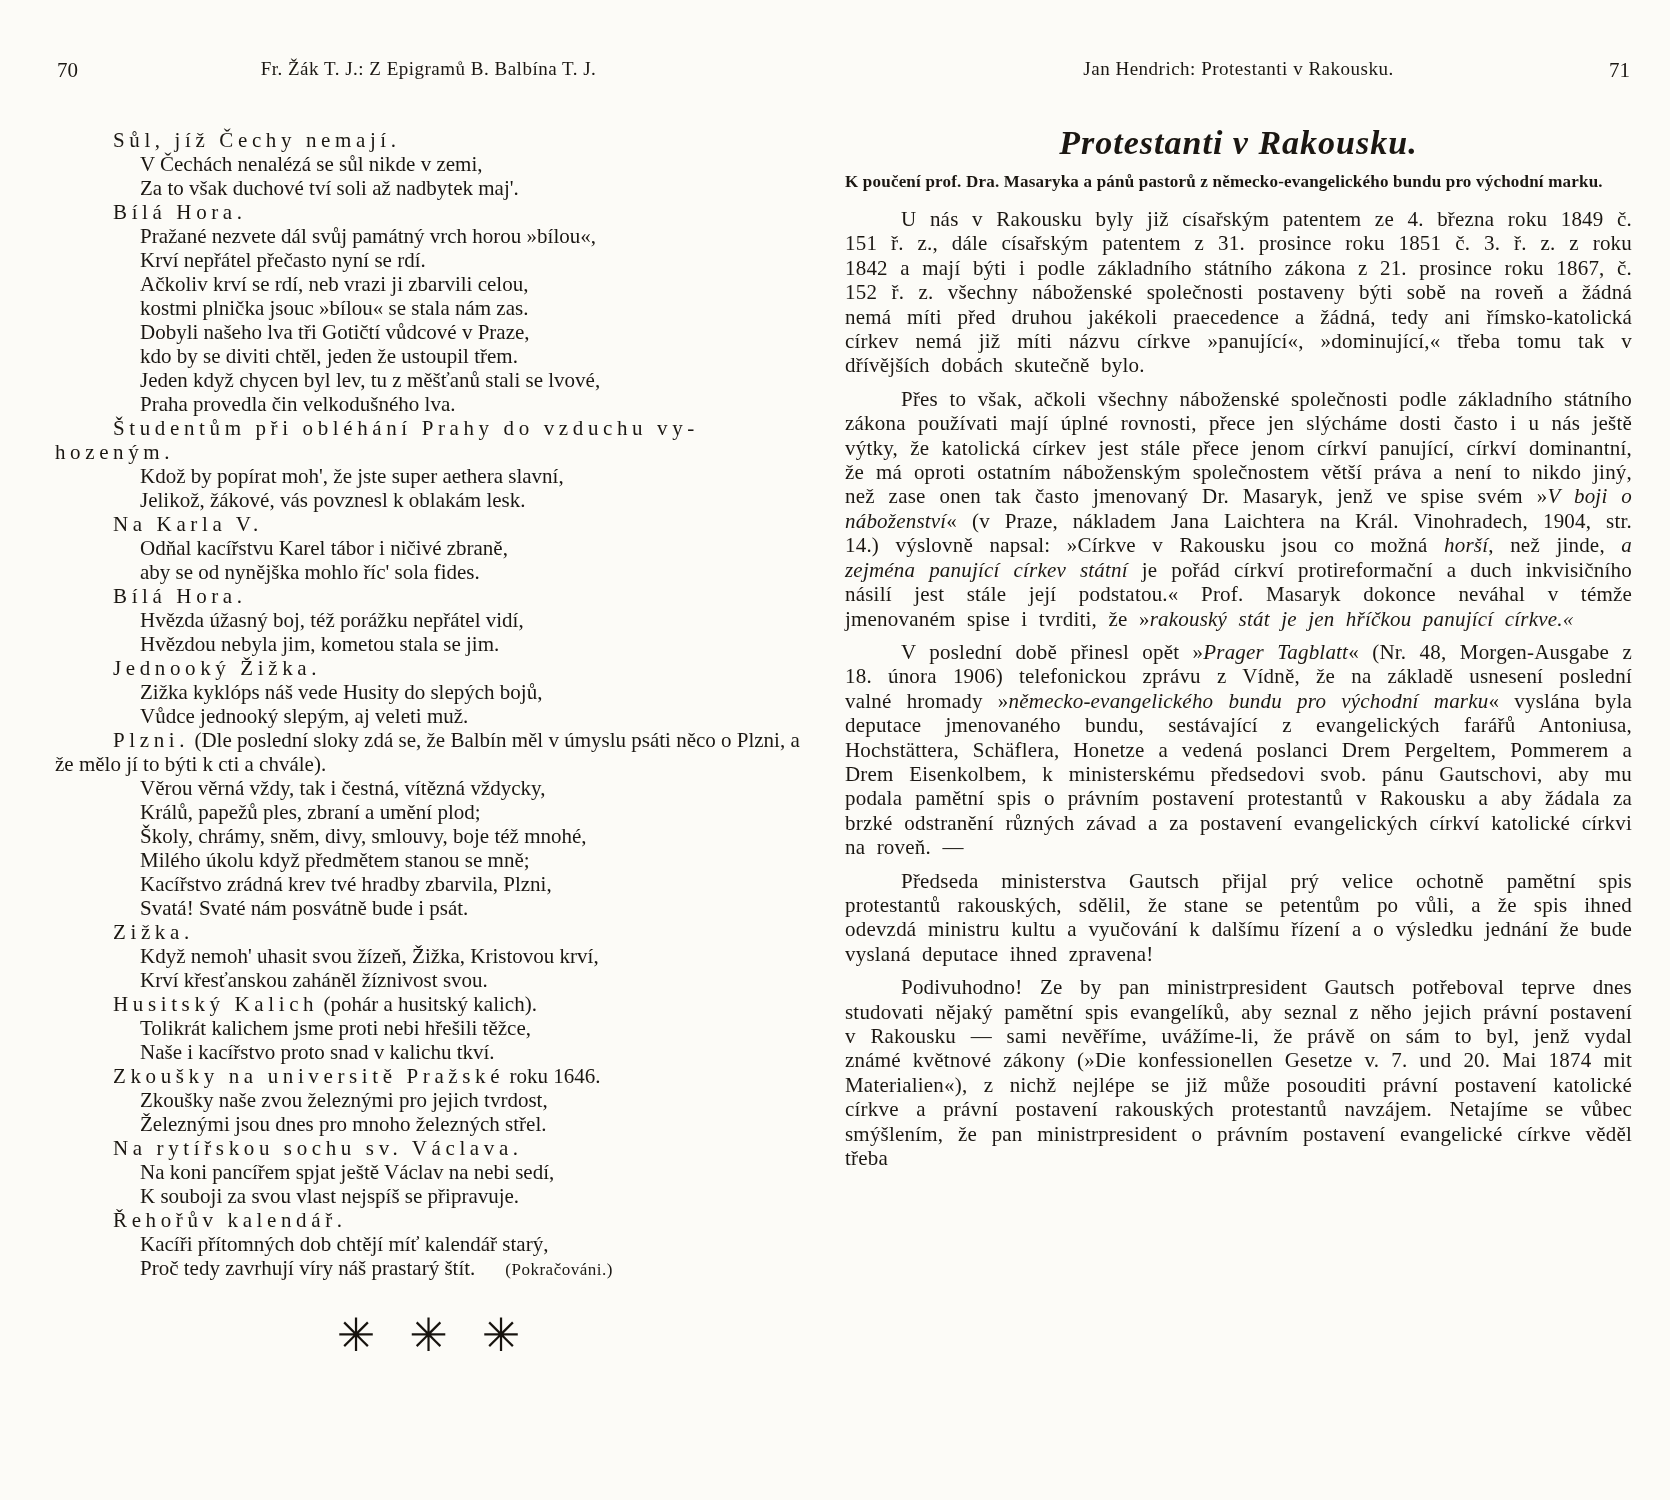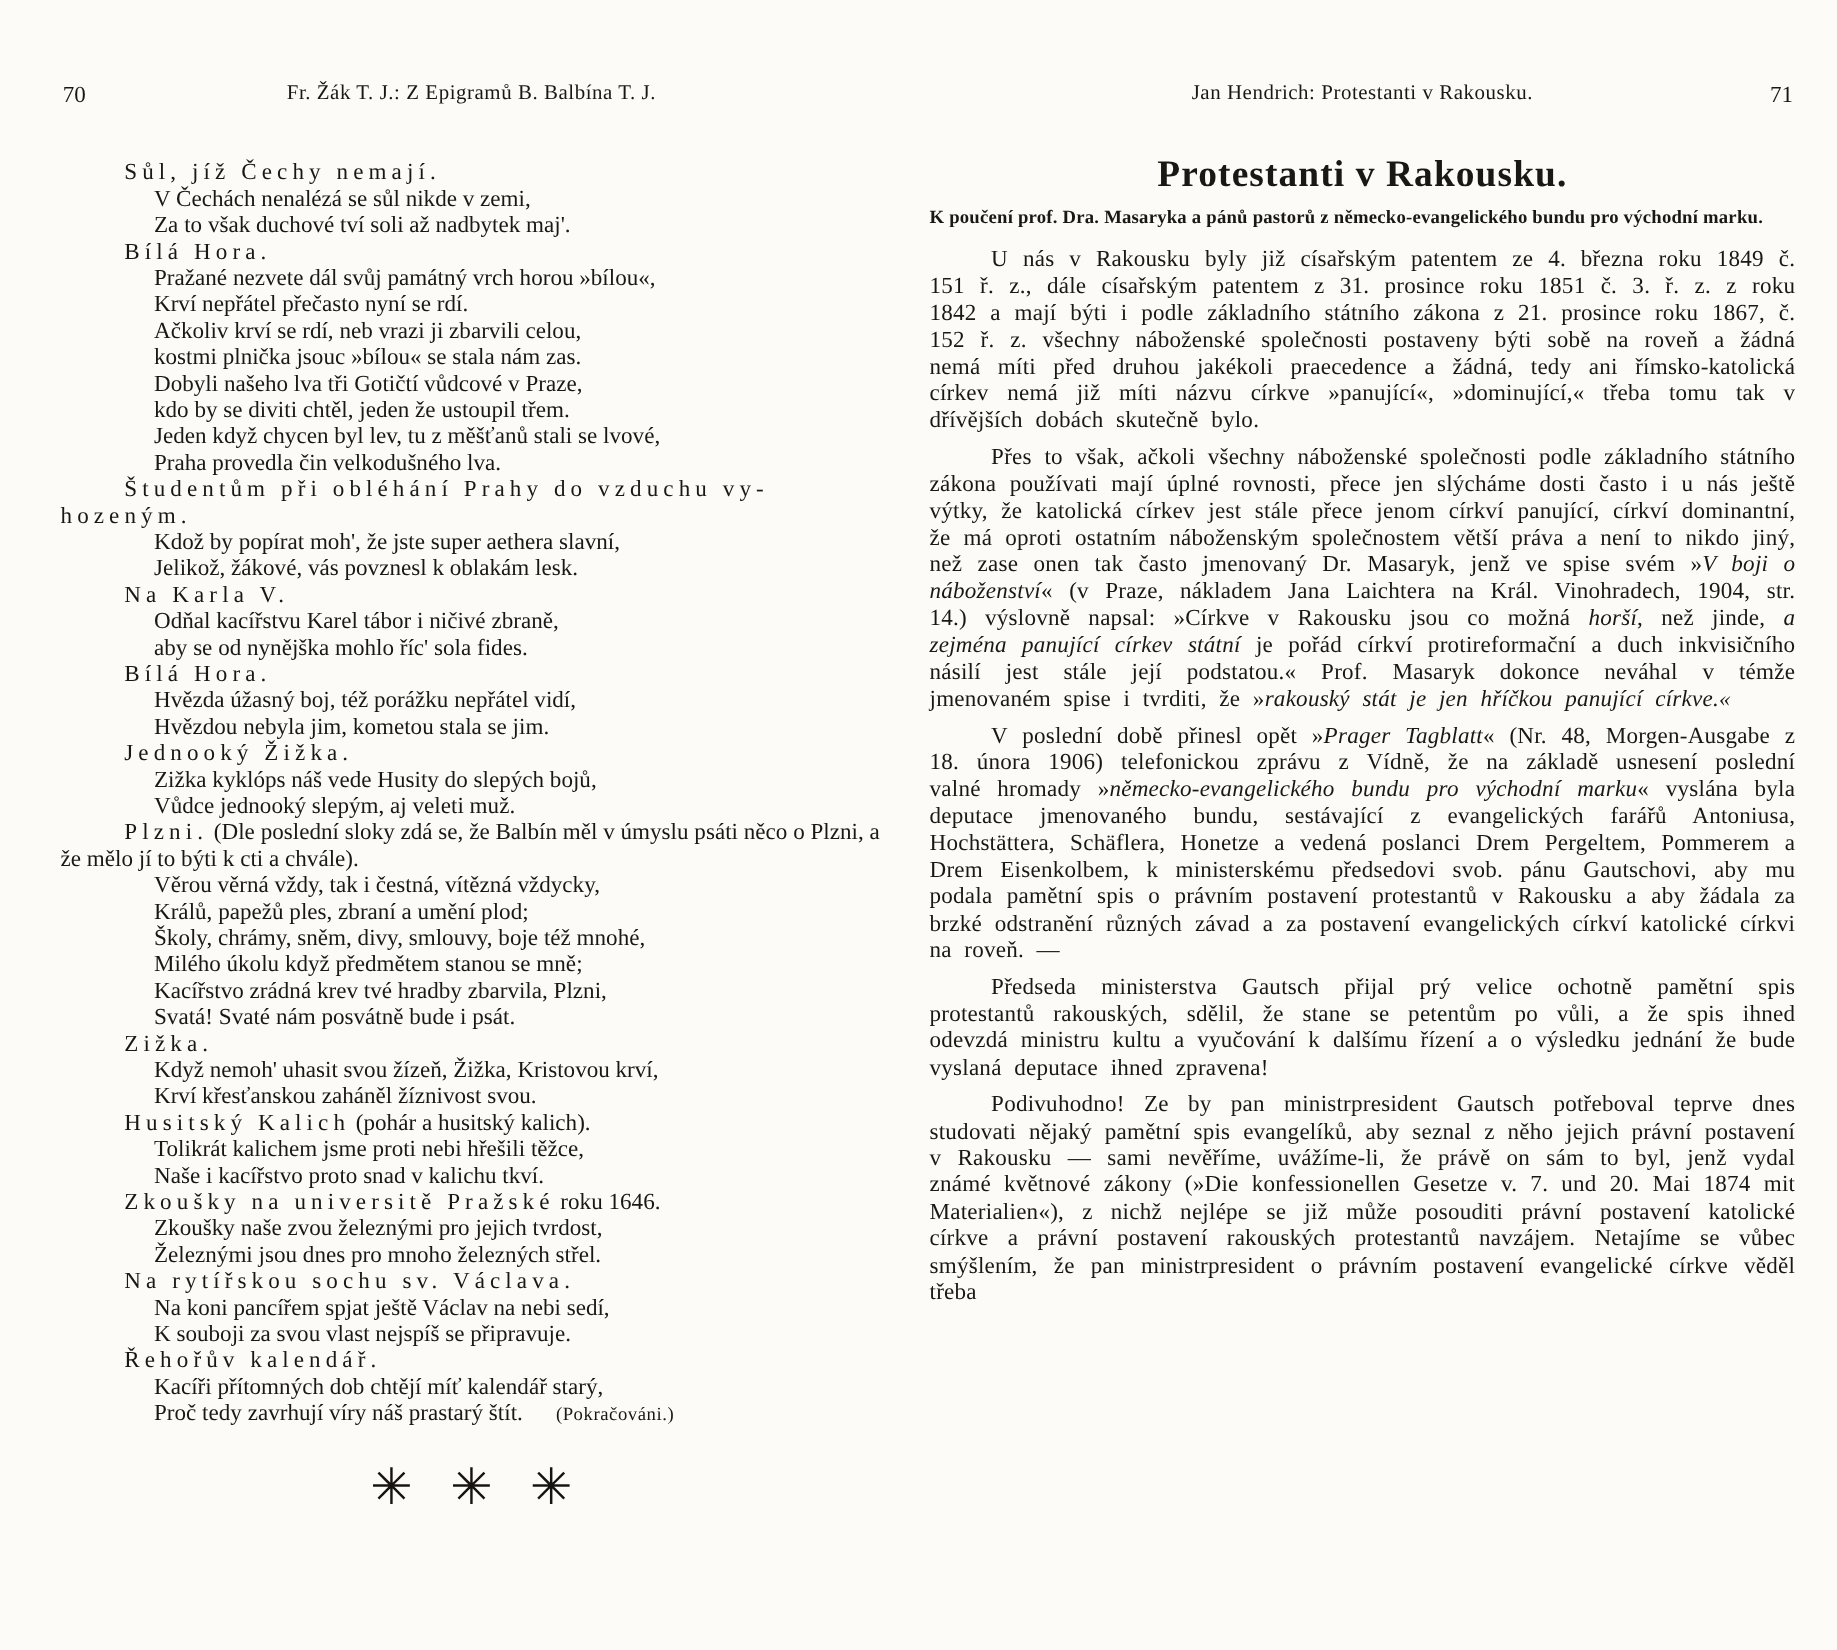--- a/index.html
+++ b/index.html
@@ -3,21 +3,21 @@
 <meta charset="utf-8">
 <style>
   html,body{margin:0;padding:0;}
   body{
     width:1670px;height:1500px;
     background:#fcfbf7;
     color:#1b1712;
     font-family:"Liberation Serif","DejaVu Serif",serif;
     position:relative;overflow:hidden;
   }
-  .page{position:absolute;top:74px;}
+  .page{position:absolute;top:58px;}
   #left-page{left:55px;width:747px;}
   #right-page{left:845px;width:787px;}
 
   .running-row{position:relative;height:26px;font-size:19px;}
   .running-title{display:block;text-align:center;letter-spacing:0.5px;}
   #left-page .pageno{position:absolute;left:2px;top:0;font-size:21px;}
   #right-page .pageno{position:absolute;right:2px;top:0;font-size:21px;}
 
   
   .epigrams{margin-top:44px;}
@@ -36,21 +36,21 @@
   }
   .ornaments{
     margin-top:30px;display:flex;justify-content:center;gap:34px;
     font-family:"DejaVu Sans",sans-serif;
     font-size:46px;line-height:46px;color:#17130e;
   }
 
   
   .article-title{
     margin:40px 0 8px 0;text-align:center;
-    font-weight:bold;font-size:34px;letter-spacing:1px;
+    font-weight:bold;font-size:34px;letter-spacing:1px;font-style:italic;
   }
   .article-subtitle{
     margin:0 0 14px 0;text-align:left;font-weight:bold;
     font-size:17px;line-height:23px;letter-spacing:0.2px;
   }
   .para{
     margin:0 0 9px 0;
     font-size:21px;line-height:24.4px;
     text-align:justify;text-indent:56px;
     word-spacing:6px;letter-spacing:0.2px;

